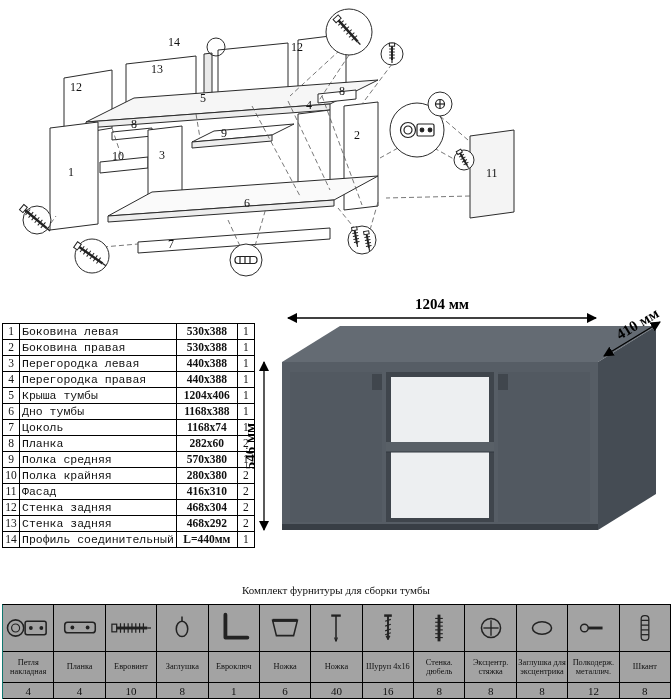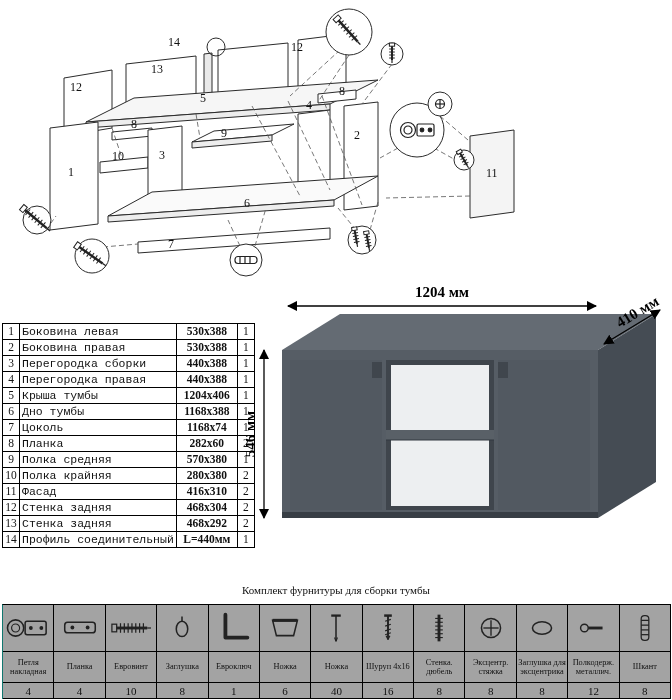--- a/index.html
+++ b/index.html
@@ -13,21 +13,21 @@
   .co{position:absolute;font-size:12px;line-height:1;color:#111;}
   
   .parts-wrap{position:absolute;left:2px;top:323px;}
   table.parts{border-collapse:collapse;}
   table.parts td{border:1px solid #000;font-size:11.5px;height:15px;padding:0 2px;line-height:1;white-space:nowrap;}
   .t-num{width:12px;text-align:center;}
   .t-name{width:142px;font-family:Liberation Mono, monospace;}
   .t-size{width:56px;text-align:center;font-weight:bold;}
   .t-qty{width:12px;text-align:center;}
   
-  .product{position:absolute;left:246px;top:284px;width:424px;height:286px;}
+  .product{position:absolute;left:246px;top:296px;width:424px;height:286px;}
   .dim-label{font-size:15px;font-weight:bold;fill:#000;}
   
   .hw-title{position:absolute;left:0;top:584px;width:100%;text-align:center;font-size:11px;}
   .hw-table{position:absolute;left:2px;top:604px;width:668px;border-top:1px solid #000;border-left:1px solid #0f766e;background:#a3a3a3;}
   .hw-grid{display:grid;grid-template-columns:repeat(13,1fr);}
   .hw-cell{border-right:1px solid #000;border-bottom:1px solid #000;display:flex;align-items:center;justify-content:center;overflow:hidden;}
   .hw-icons .hw-cell{height:46px;}
   .hw-names .hw-cell{height:28px;font-size:8.3px;text-align:center;line-height:1.12;padding:1px;}
   .hw-qtys .hw-cell{height:15px;font-size:11px;}
   .hw-icon{display:block;}
@@ -186,21 +186,21 @@
 
         <tr>
           <td class="t-num">2</td>
           <td class="t-name">Боковина правая</td>
           <td class="t-size">530x388</td>
           <td class="t-qty">1</td>
         </tr>
 
         <tr>
           <td class="t-num">3</td>
-          <td class="t-name">Перегородка сборки</td>
+          <td class="t-name">Перегородка левая</td>
           <td class="t-size">440x388</td>
           <td class="t-qty">1</td>
         </tr>
 
         <tr>
           <td class="t-num">4</td>
           <td class="t-name">Перегородка правая</td>
           <td class="t-size">440x388</td>
           <td class="t-qty">1</td>
         </tr>

